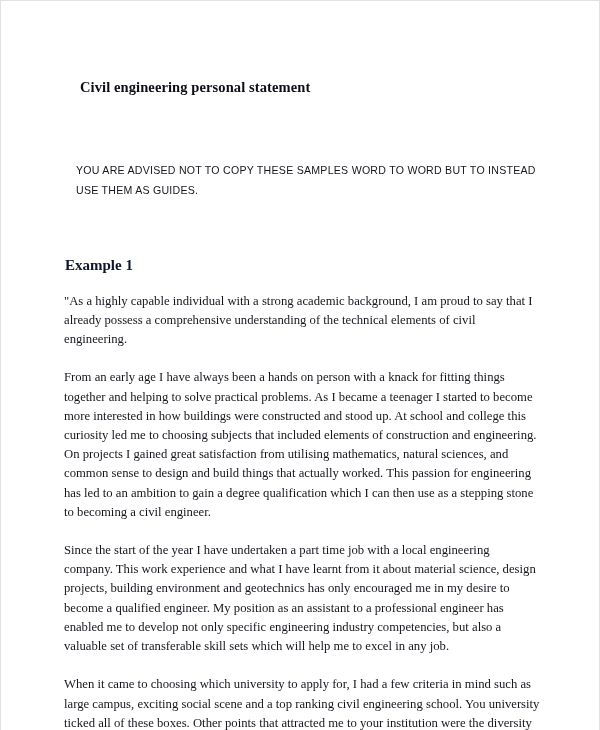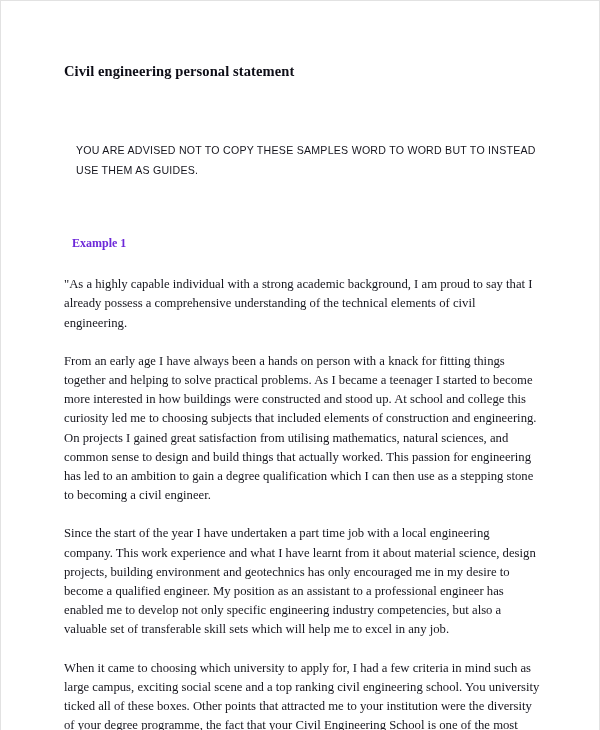--- a/index.html
+++ b/index.html
@@ -28,41 +28,41 @@
     left: 63px;
     top: 0;
     width: 477px;
   }
   .doc-title {
     font-family: "Liberation Serif", "DejaVu Serif", serif;
     font-size: 14.5px;
     font-weight: bold;
     color: #0d0d16;
     letter-spacing: 0.1px;
-    margin: 0;
+    margin: 16px;
     padding-top: 61px;
     line-height: 1.3;
   }
   .notice {
     font-family: "Liberation Sans", "DejaVu Sans", sans-serif;
     font-size: 10.6px;
     font-weight: 400;
     color: #16161e;
     letter-spacing: 0.25px;
     line-height: 20px;
     margin: 12px;
     padding-top: 47px;
     width: 478px;
   }
   .section-heading {
     font-family: "Liberation Serif", "DejaVu Serif", serif;
-    font-size: 12px;
+    font-size: 15px;
     font-weight: bold;
-    color: #6d28d9;
-    margin: 8px;
+    color: #0f172a;
+    margin: 1px;
     padding-top: 44px;
     line-height: 1.2;
   }
   .body-block {
     padding-top: 17px;
   }
   .body-para {
     font-family: "Liberation Serif", "DejaVu Serif", serif;
     font-size: 12.7px;
     color: #16161e;

